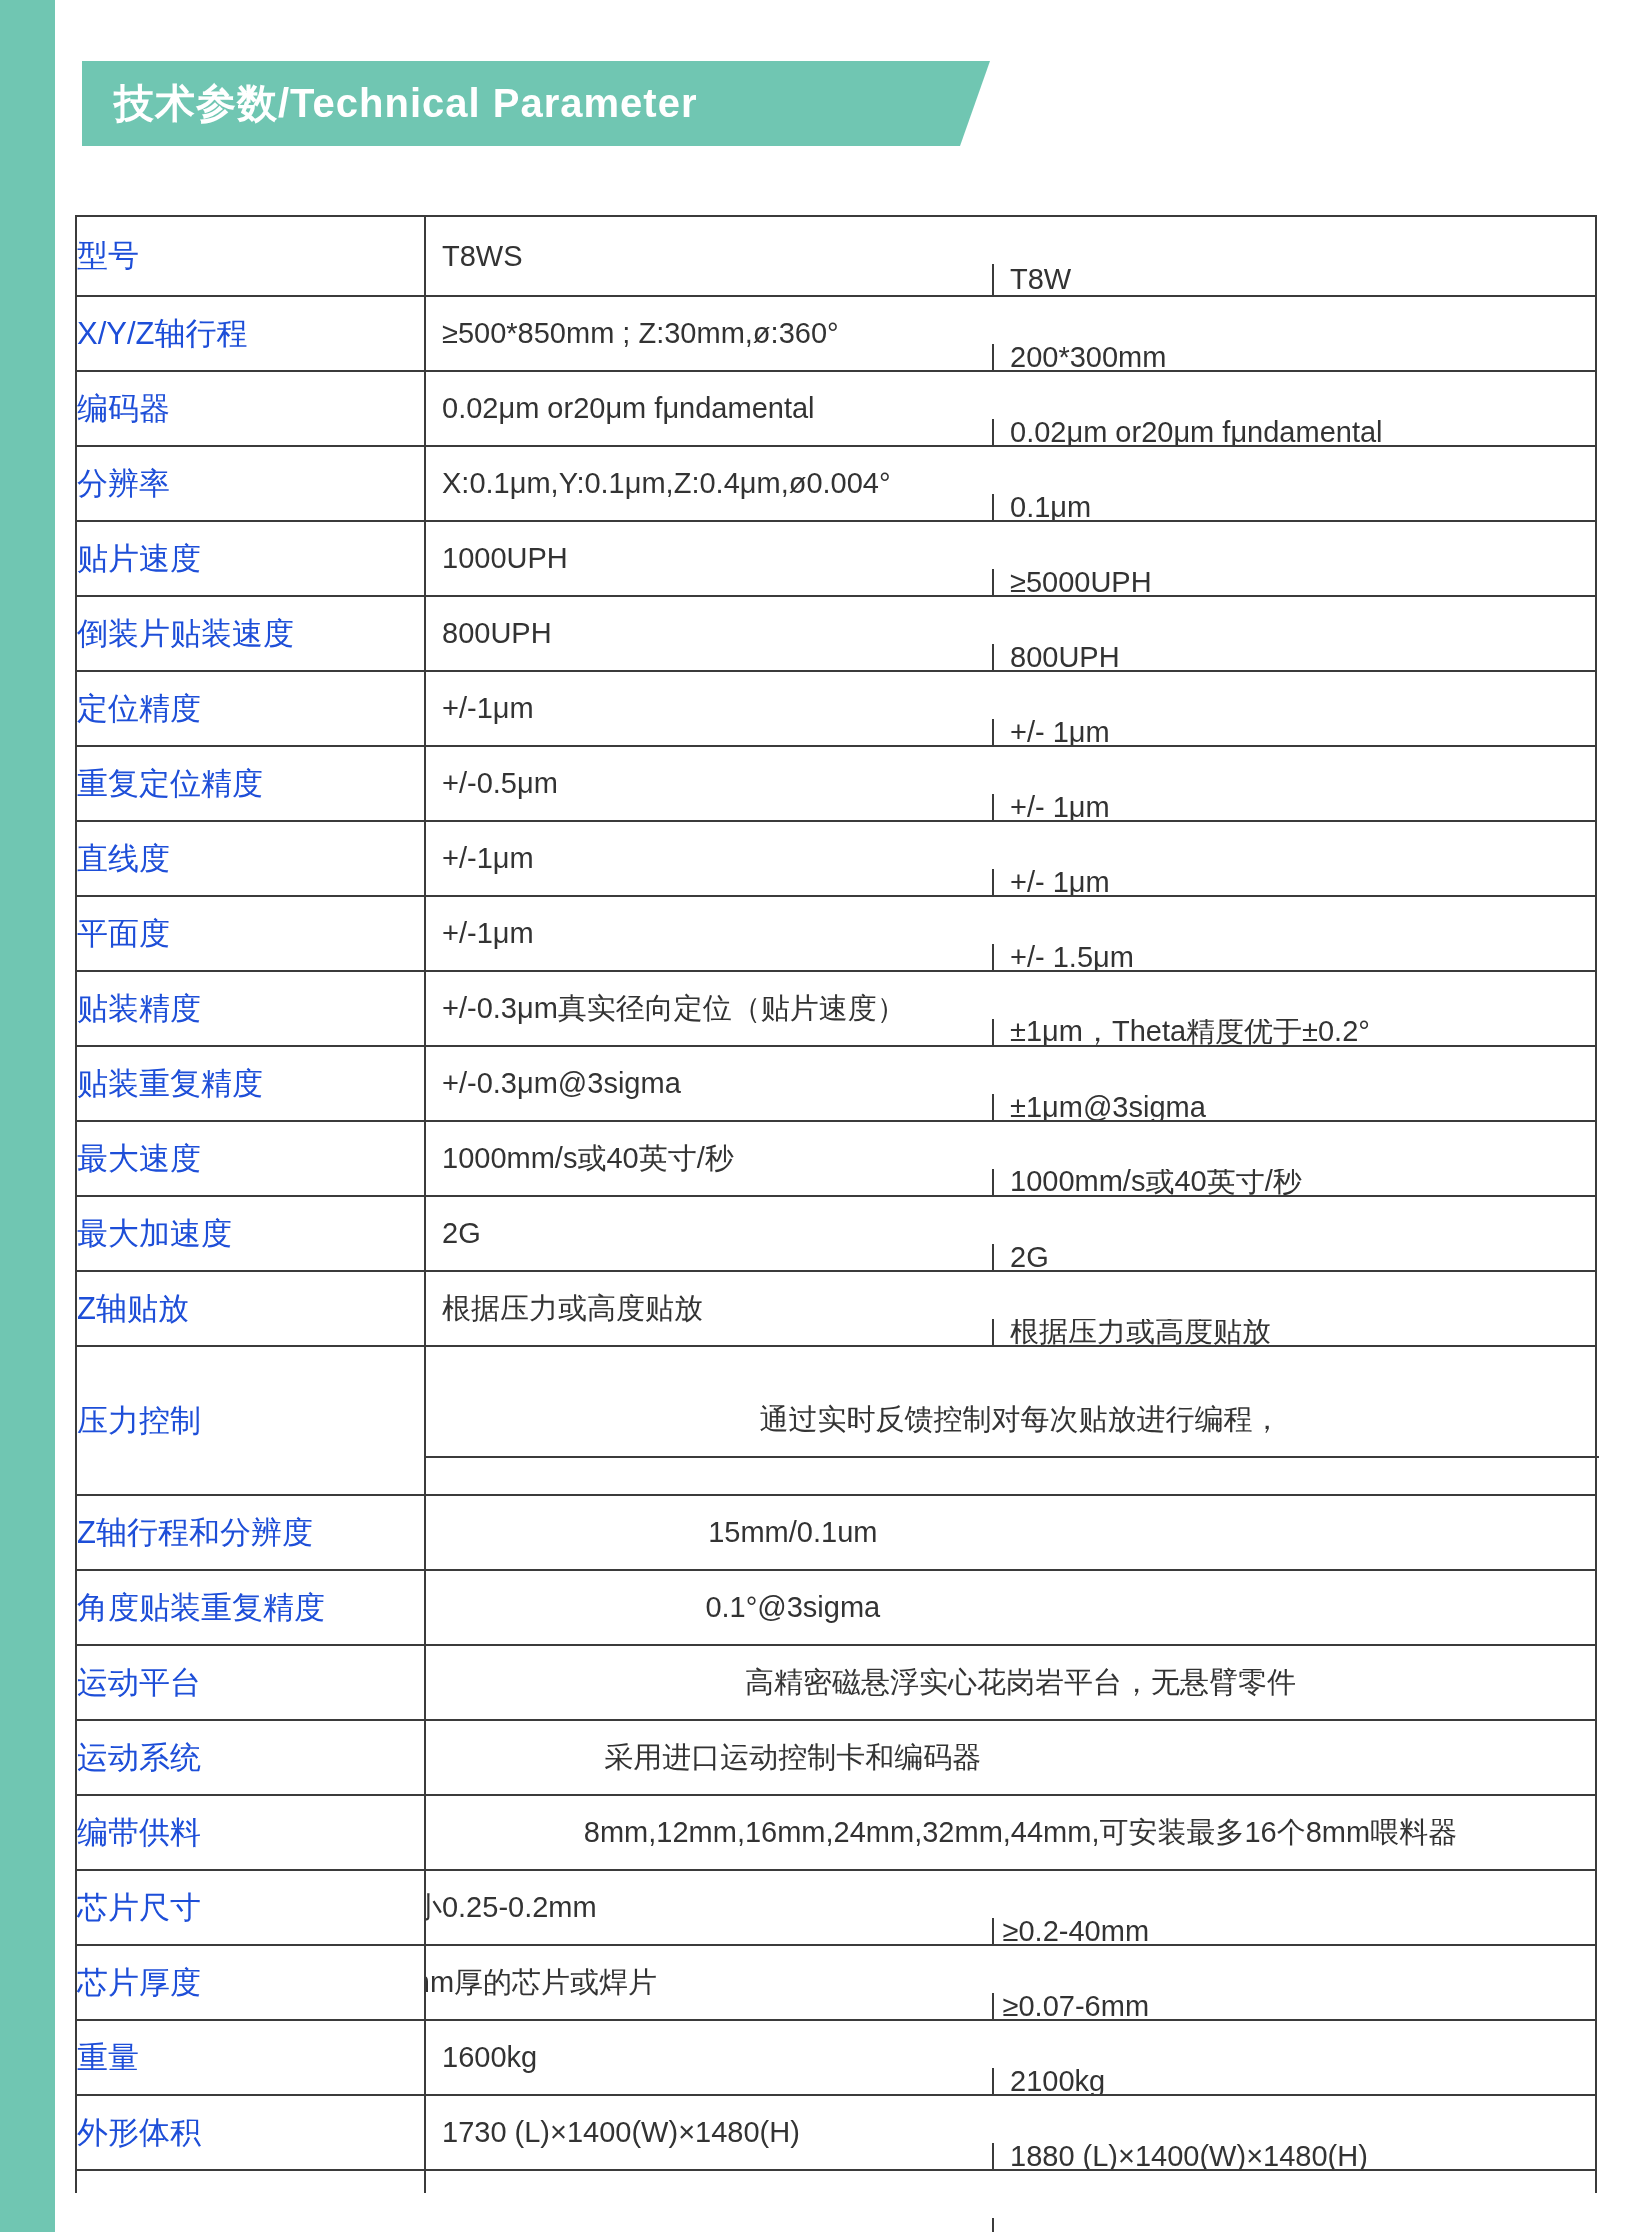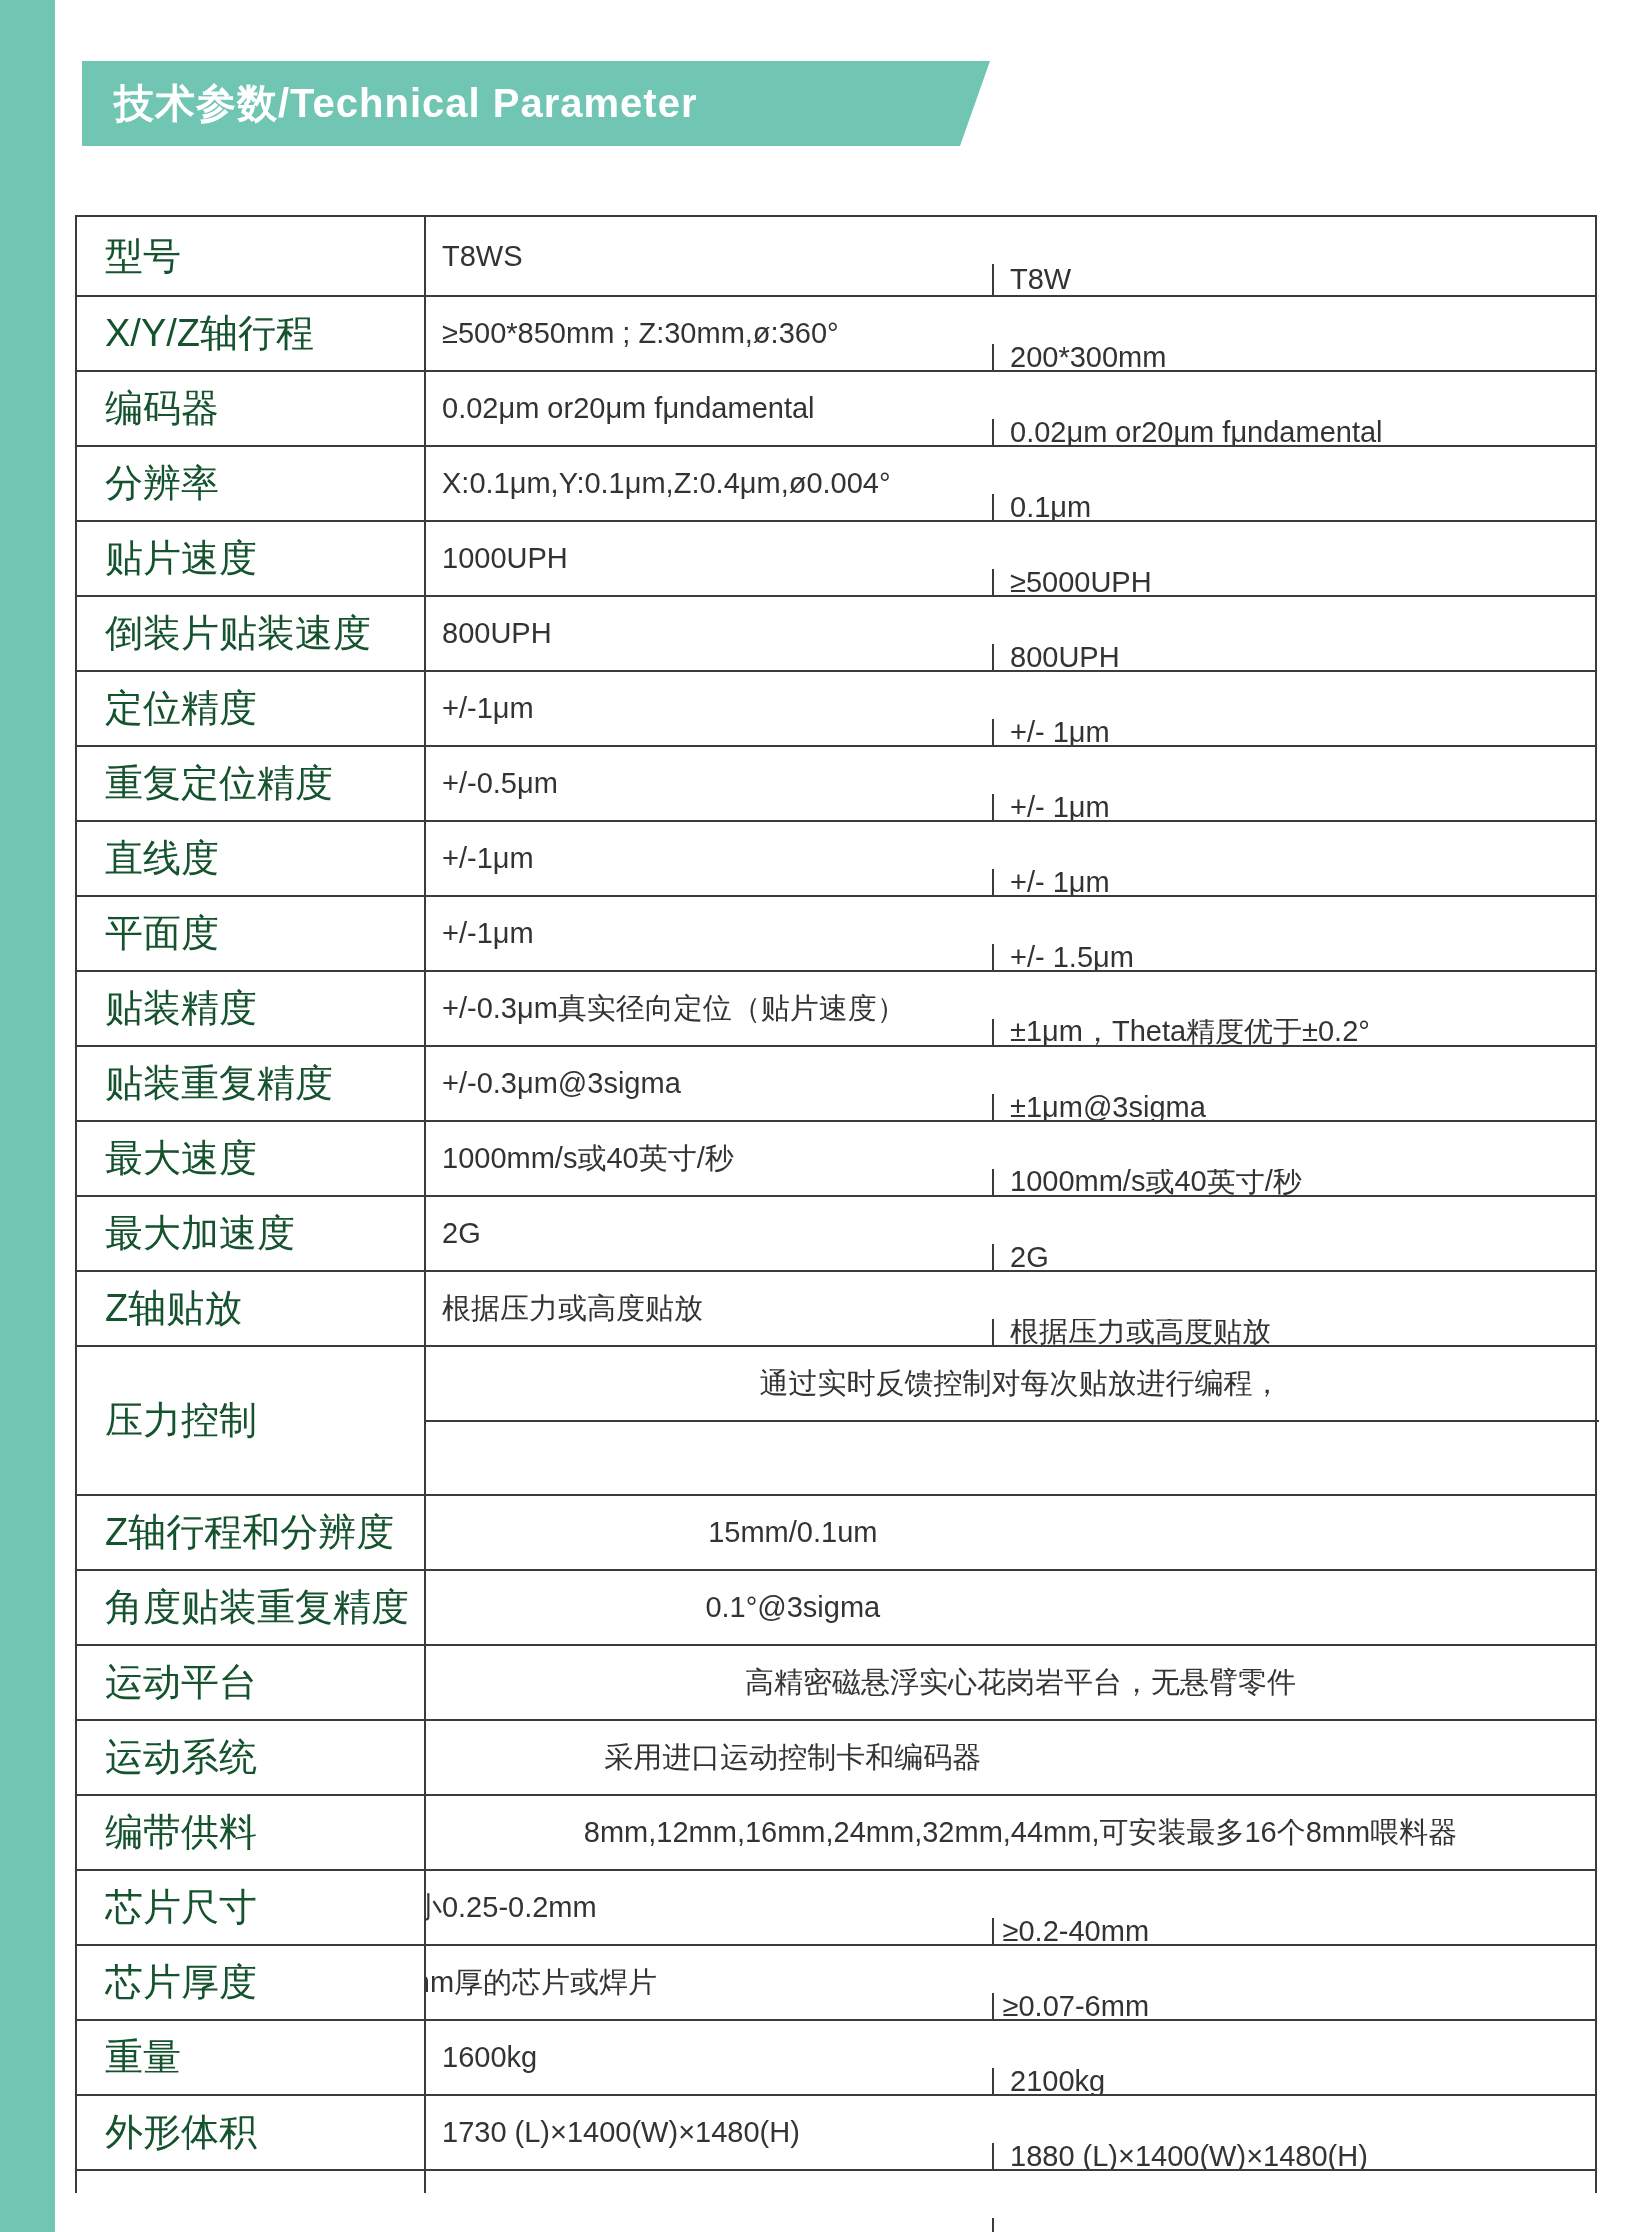--- a/index.html
+++ b/index.html
@@ -30,32 +30,32 @@
     border:2px solid #3b3b3b;border-bottom:none;
     box-sizing:border-box;
     background:#ffffff;
   }
   .row{display:flex;height:75px;border-bottom:2px solid #3b3b3b;box-sizing:border-box;}
   .row.first{height:80px;}
   .row.double{height:149px;}
   .row.stub{height:22px;border-bottom:none;}
   .cell{display:flex;align-items:center;box-sizing:border-box;overflow:hidden;white-space:nowrap;}
   .cell.label{
-    width:349px;min-width:349px;padding-left:28px;
-    font-size:38px;color:#14532d;
+    width:349px;min-width:349px;
+    font-size:31px;color:#1d4ed8;
     border-right:2px solid #3b3b3b;
   }
   .cell.val{font-size:29px;color:#333333;padding-left:16px;}
   .cell.v2{width:568px;min-width:568px;}
   .cell.v3{width:605px;min-width:605px;border-left:2px solid #3b3b3b;margin-left:-2px;margin-top:47px;}
   .cell.vm{width:1173px;min-width:1173px;}
   .a-center{justify-content:center;padding-left:0;}
   .a-center-l{justify-content:center;padding-left:0;padding-right:30%;}
   .a-center-r{justify-content:center;padding-left:24%;}
-  .dwrap{width:1173px;display:flex;flex-direction:column;}
+  .dwrap{width:1173px;display:flex;flex-direction:column;justify-content:center;}
   .dwrap .dtop{height:75px;border-bottom:2px solid #3b3b3b;box-sizing:border-box;display:flex;}
   .dwrap .dtop .cell{width:100%;}
   .dwrap .dbot{height:73px;display:flex;}
   .stub .cell{height:100%;}
 </style>
 </head>
 <body>
 
 <div class="page">
   <div class="accent-bar"></div>

